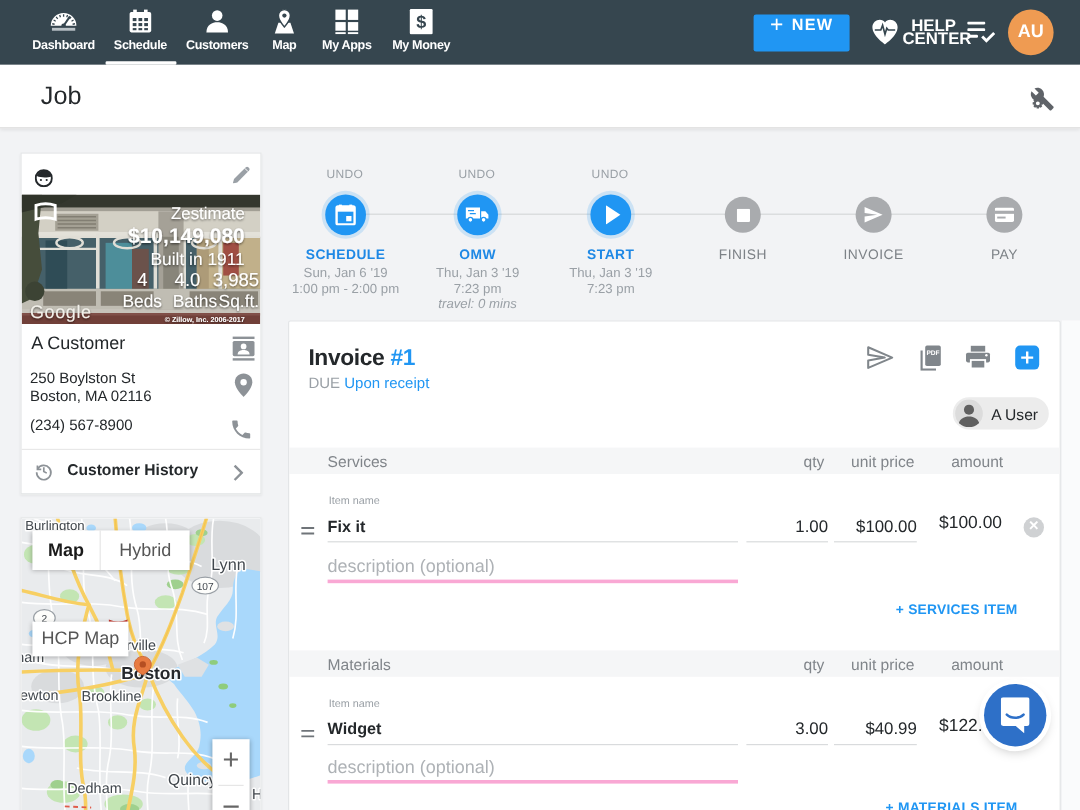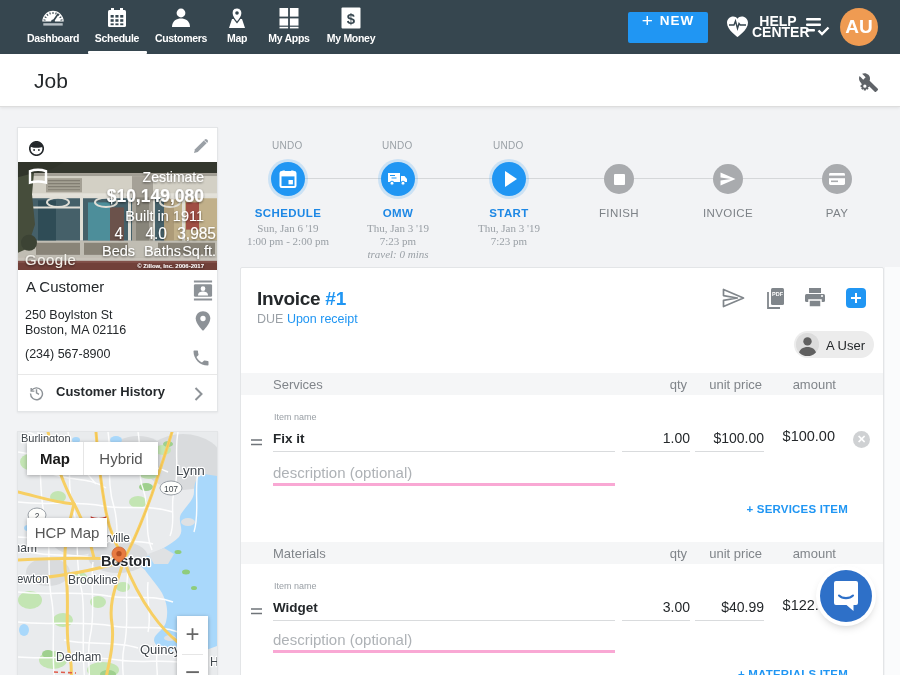--- a/index.html
+++ b/index.html
@@ -8,21 +8,21 @@
 .abs { position:absolute; }
 
 
 #nav { position:absolute; left:0; top:0; width:900px; height:54px; background:#36464f; }
 .navitem { position:absolute; top:0; height:54px; text-align:center; color:#fff; }
 .navitem .nlabel { position:absolute; left:0; right:0; top:32px; font-size:10.5px; font-weight:bold; color:#fff; letter-spacing:-0.3px; }
 .navitem svg { position:absolute; top:7px; left:50%; transform:translateX(-50%); }
 #tab-underline { position:absolute; left:88px; top:51px; width:59px; height:3px; background:#fff; border-radius:1px; }
 #newbtn { position:absolute; left:628px; top:12px; width:80px; height:31px; background:#2096f3; border-radius:2px; color:#fff; font-size:13px; font-weight:bold; text-align:center; line-height:18px; }
 #helpcenter { position:absolute; left:752px; top:16px; width:52px; color:#fff; font-size:14px; font-weight:bold; text-align:center; line-height:11px; }
-#avatar { position:absolute; left:840px; top:8px; width:38px; height:38px; border-radius:50%; background:#ef9b52; color:#fff; font-size:19px; font-weight:bold; text-align:center; line-height:38px; }
+#avatar { position:absolute; left:840px; top:8px; width:38px; height:38px; border-radius:50%; background:#ef9b52; color:#fff; font-size:15px; font-weight:bold; text-align:center; line-height:38px; }
 
 
 #jobbar { position:absolute; left:0; top:54px; width:900px; height:53px; background:#fff; border-bottom:1px solid #ddd; box-shadow:0 1px 3px rgba(0,0,0,0.08); }
 #jobbar .title { position:absolute; left:34px; top:15px; font-size:21px; color:#24282b; }
 
 
 .card { position:absolute; background:#fff; border:1px solid #e3e5e7; box-shadow:0 1px 2px rgba(0,0,0,0.06); }
 #custcard { left:17px; top:127px; width:201px; height:285px; }
 #custhead { position:absolute; left:0; top:0; width:100%; height:34px; }
 #custhead .t { position:absolute; left:29px; top:24px; font-size:13.5px; font-weight:bold; color:#24282b;margin-top:36px; }
@@ -37,21 +37,21 @@
 
 
 .undo { position:absolute; top:140px; font-size:10px; color:#9aa0a6; letter-spacing:0.3px; }
 .tl-line { position:absolute; top:178px; height:1px; background:#d5d7d9; }
 .step { position:absolute; border-radius:50%; }
 .step.blue { width:34px; height:34px; top:162px; background:#2096f3; box-shadow:0 0 0 3px rgba(33,150,243,0.18); }
 .step.gray { width:30px; height:30px; top:164px; background:#a9abae; }
 .slabel { position:absolute; top:207px; font-size:11.5px; font-weight:bold; letter-spacing:0.4px; text-align:center; }
 .slabel.on { color:#1e88e5; }
 .slabel.off { color:#7d8287; font-weight:normal; }
-.sdate { position:absolute; font-size:11px; color:#9aa0a6; text-align:center; line-height:13px;font-family:Liberation Serif, serif; }
+.sdate { position:absolute; font-size:11px; color:#9aa0a6; text-align:center; line-height:13px; }
 
 
 #invcard { position:absolute; left:240px; top:267px; width:644px; height:412px; background:#fff; border:1px solid #e3e5e7; border-radius:2px 2px 0 0; }
 #invtitle { position:absolute; left:16px; top:20px; font-size:19px; font-weight:bold; color:#24282b; letter-spacing:-0.3px; }
 #invtitle .num { color:#2096f3; }
 #invdue { position:absolute; left:16px; top:44px; font-size:12.5px; color:#9aa0a6; }
 #invdue a { color:#2096f3; text-decoration:none; }
 #userchip { position:absolute; left:553px; top:63px; width:80px; height:27px; background:#ececec; border-radius:14px; }
 #userchip .t { position:absolute; left:32px; top:7px; font-size:13px; color:#24282b; }
 #userchip .av { position:absolute; left:2px; top:2px; width:23px; height:23px; border-radius:50%; background:#e0e0e0; overflow:hidden; }

